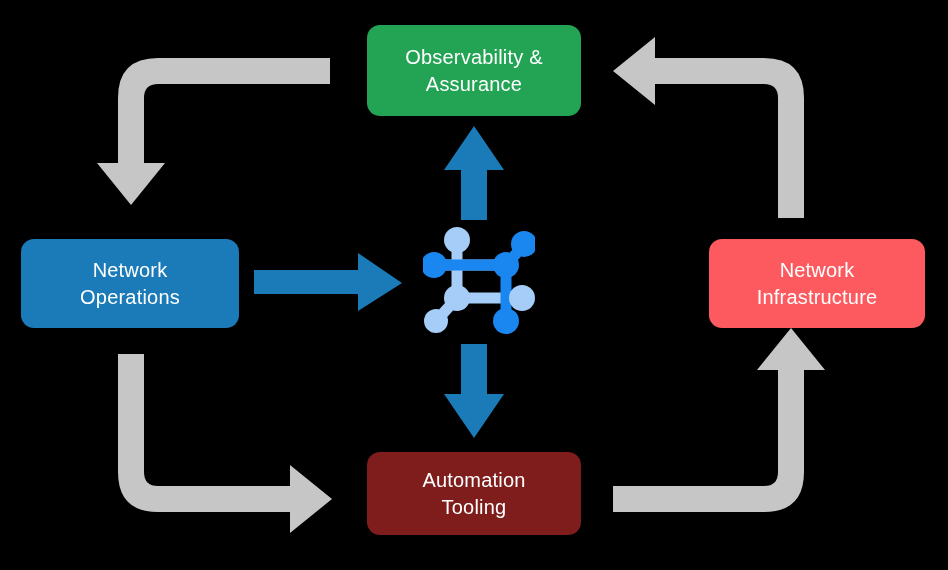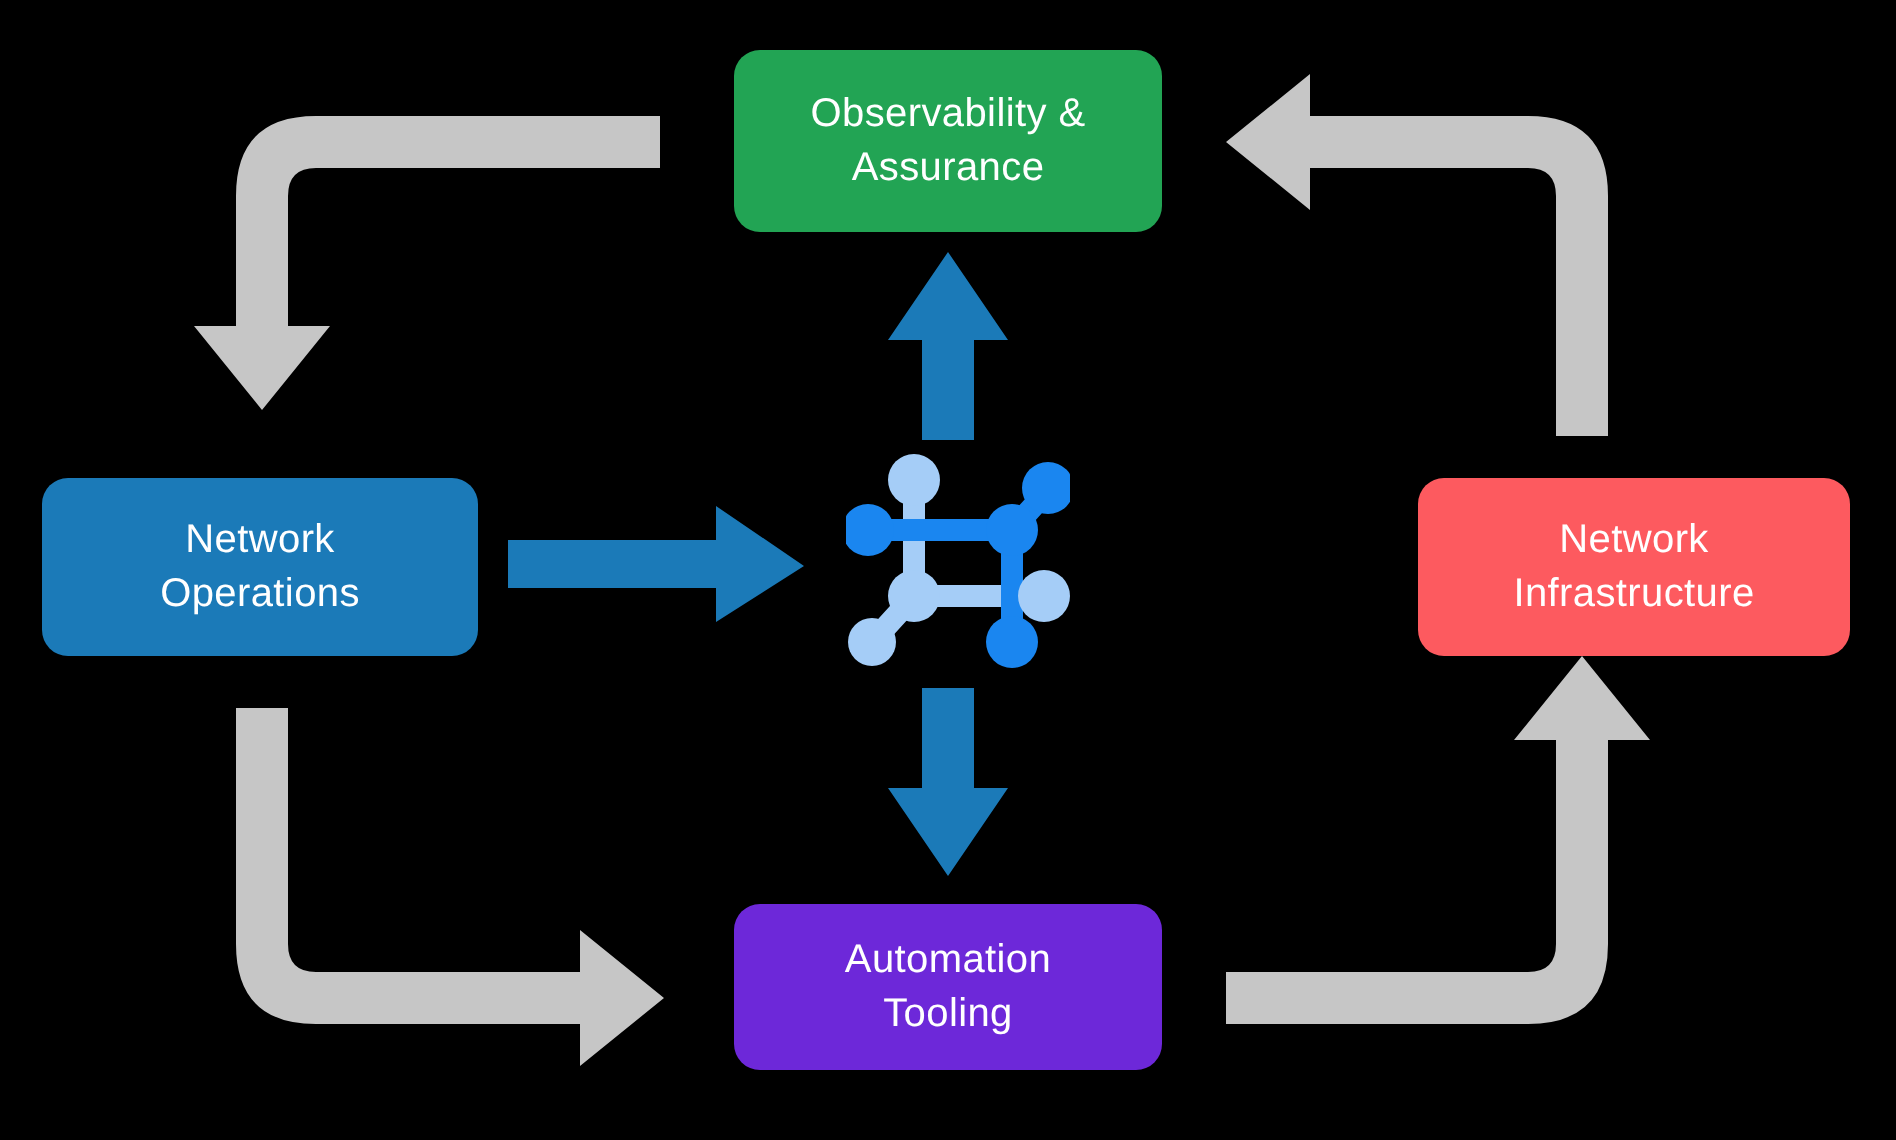--- a/index.html
+++ b/index.html
@@ -53,21 +53,21 @@
     top: 239px;
     width: 216px;
     height: 89px;
     background: #fd5a5f;
   }
   #box-automation {
     left: 367px;
     top: 452px;
     width: 214px;
     height: 83px;
-    background: #6d28d9;
+    background: #7f1d1d;
   }
   .svg-layer {
     position: absolute;
     left: 0;
     top: 0;
     width: 948px;
     height: 570px;
   }
   .hub-icon {
     position: absolute;

